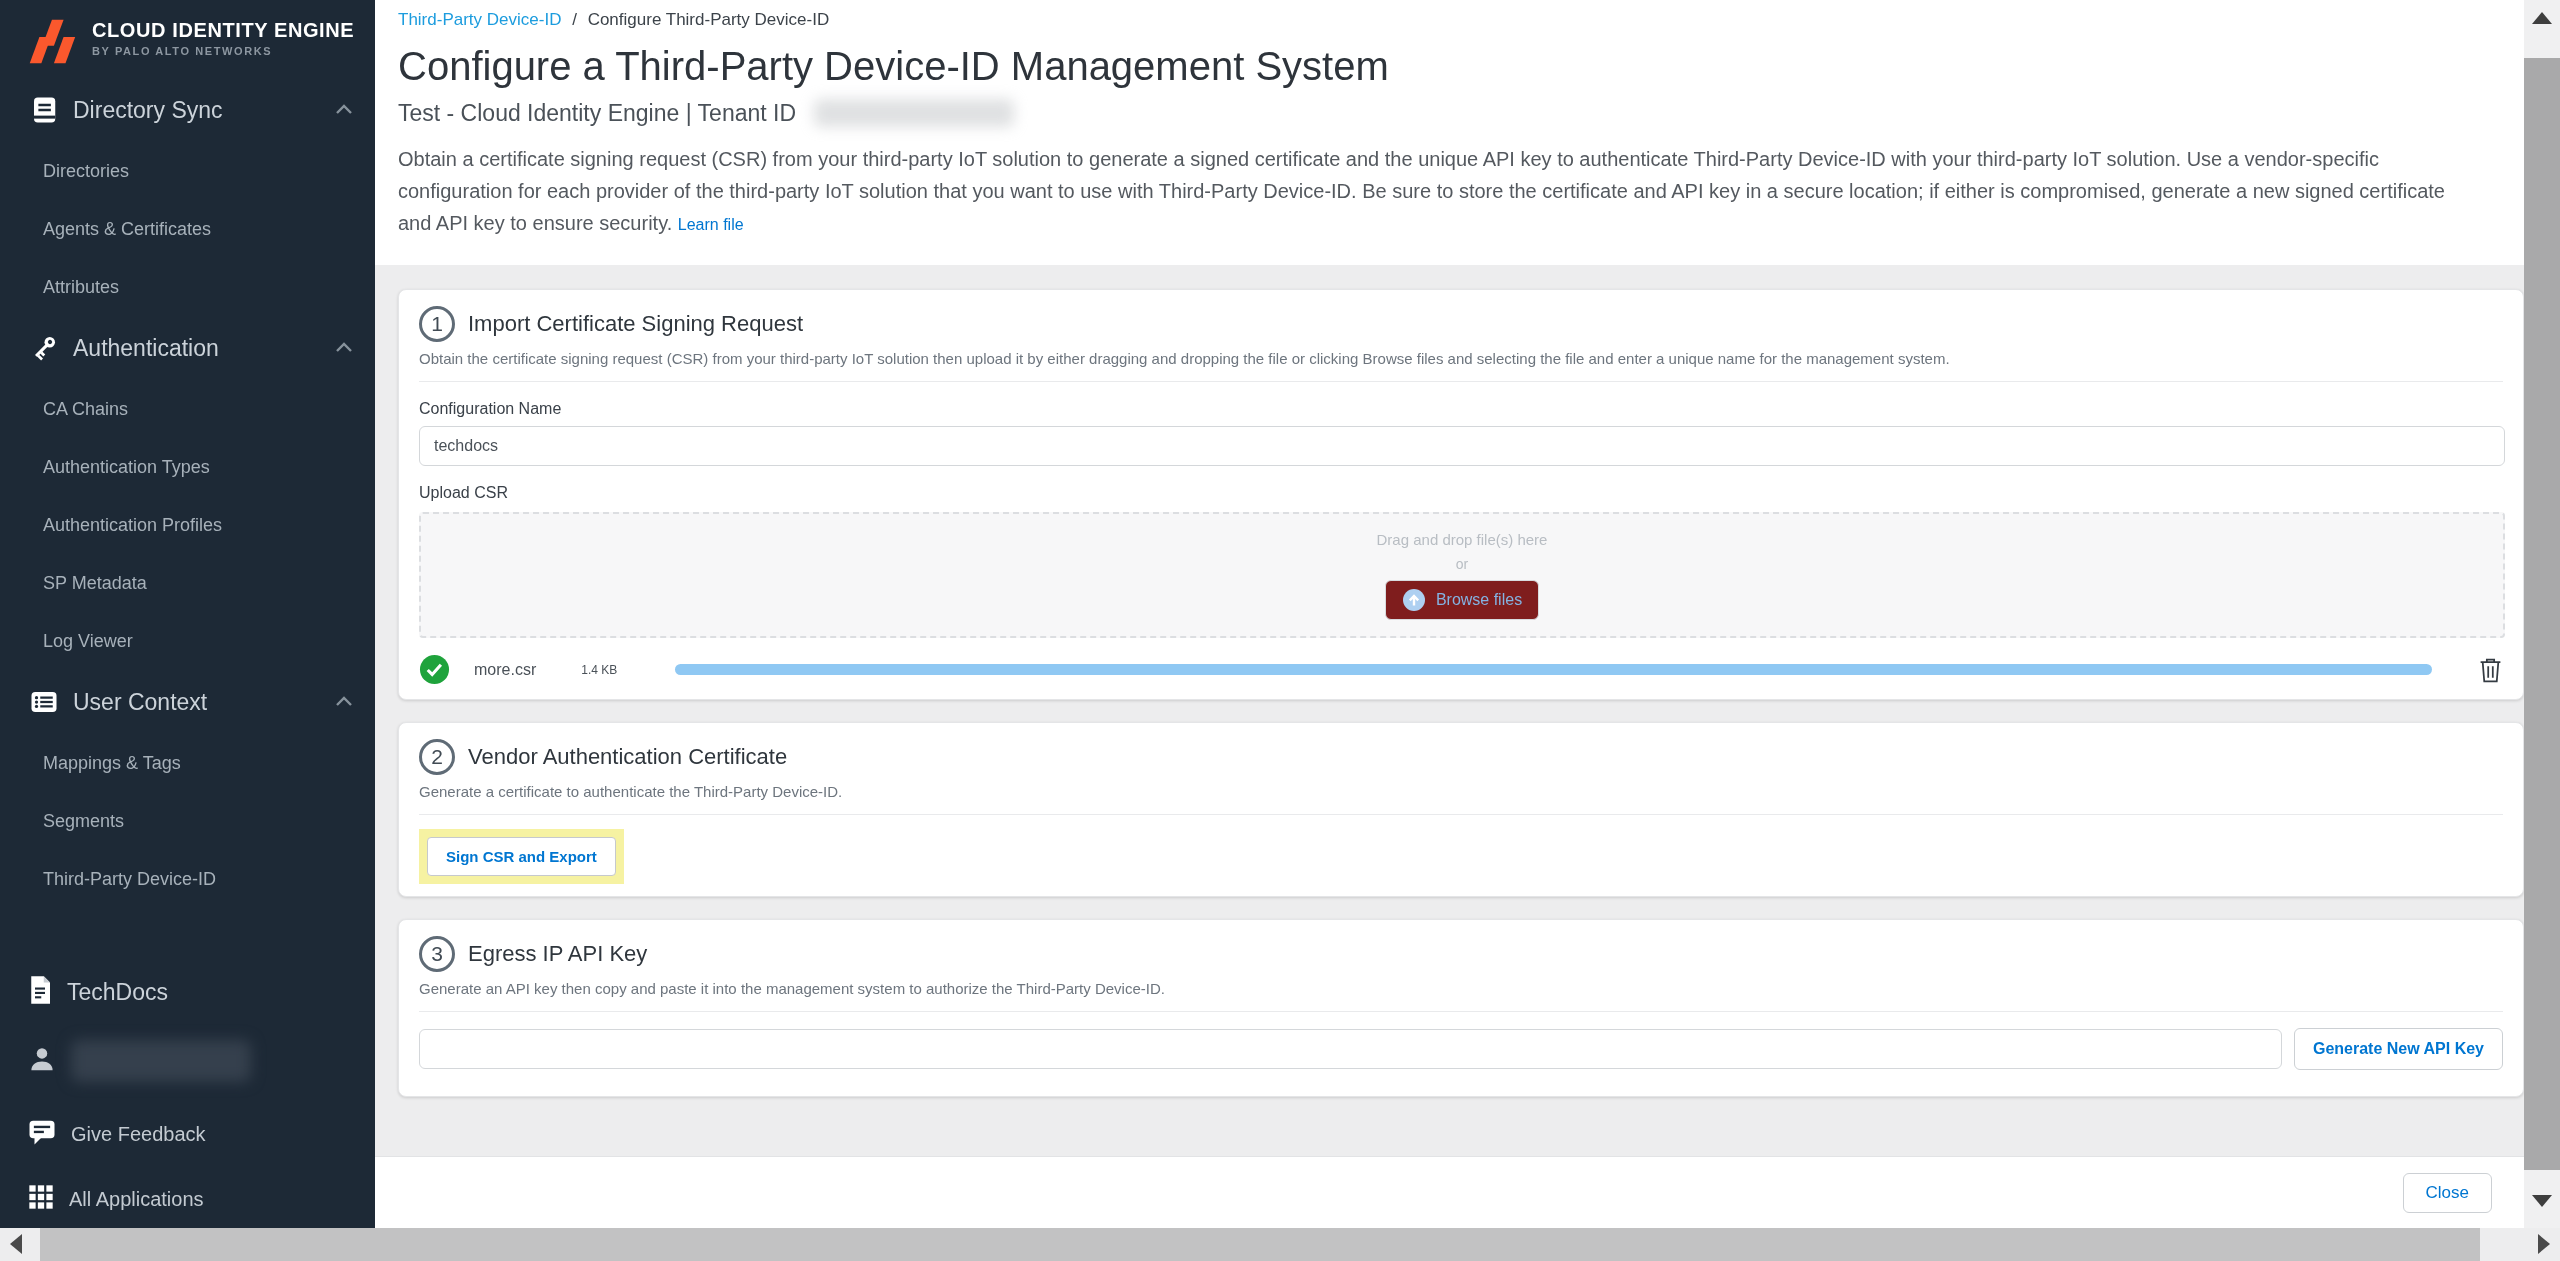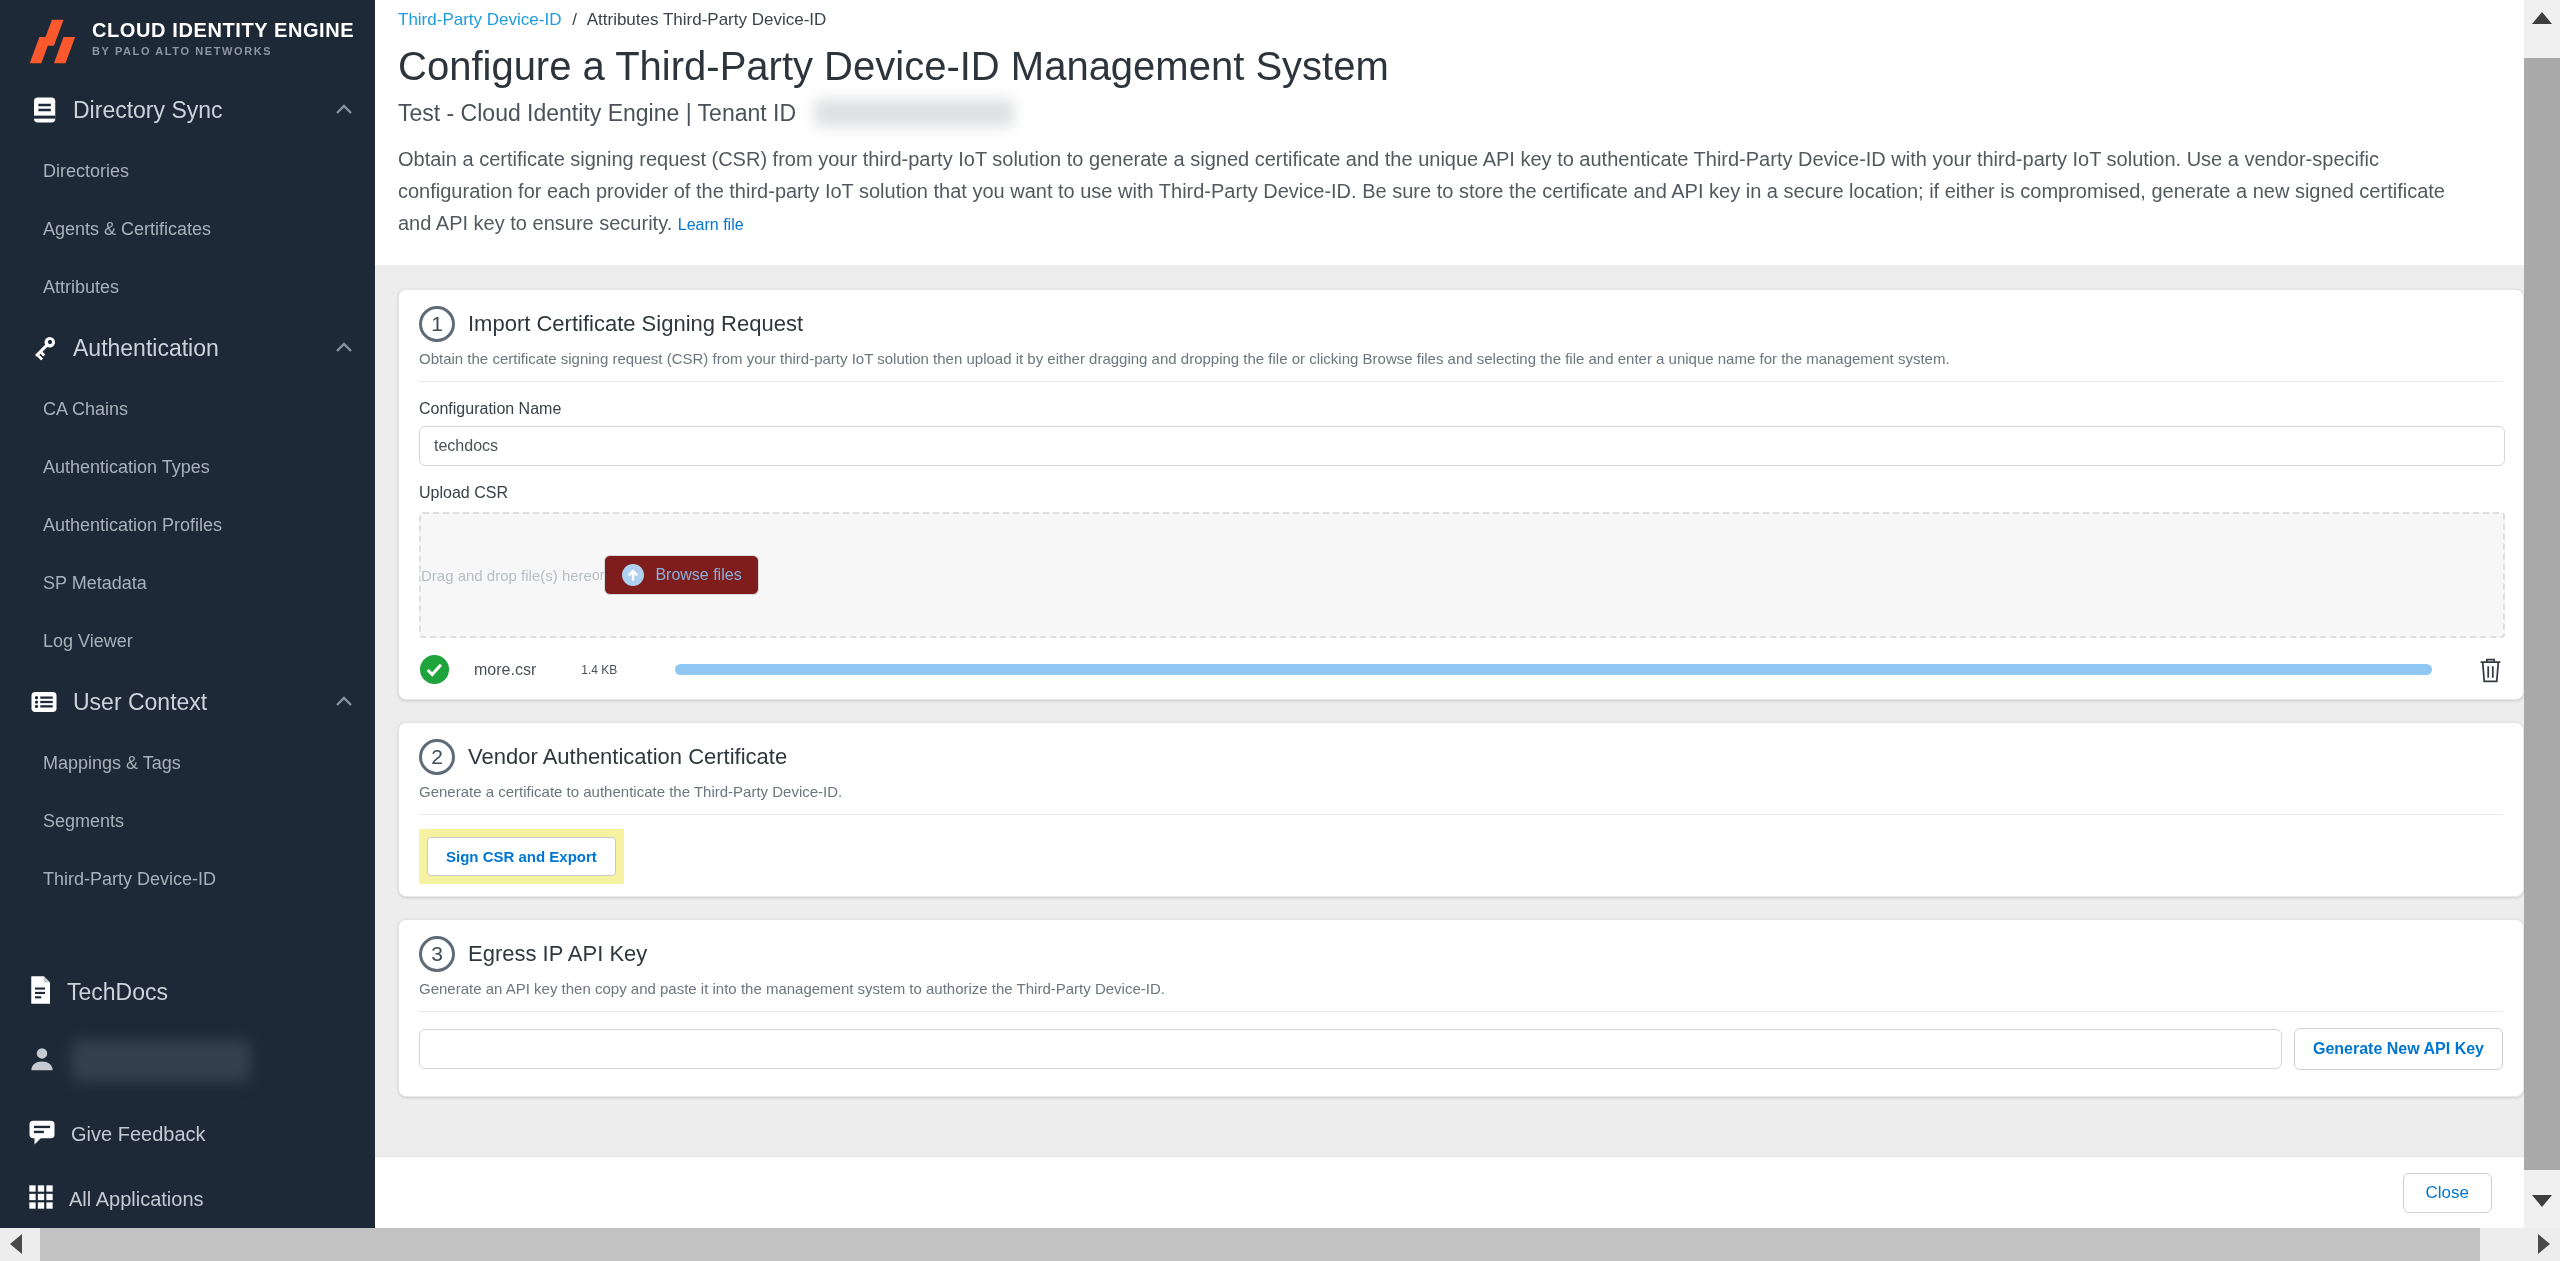--- a/index.html
+++ b/index.html
@@ -47,21 +47,21 @@
   .content { flex:1; padding:24px 0 0 23px; overflow:hidden; }
   .card { width:2126px; background:#ffffff; border:1px solid #e4e5e7; border-radius:8px; box-shadow:0 1px 3px rgba(0,0,0,.14); margin-bottom:22px; overflow:hidden; }
   .card-head { padding:16px 20px 0 20px; }
   .step-row { display:flex; align-items:center; }
   .step-circle { width:36px; height:36px; min-width:36px; border:3px solid #5f6b76; border-radius:50%; color:#414b54; font-size:21px; display:flex; align-items:center; justify-content:center; }
   .step-title { font-size:22px; color:#2f363d; margin-left:13px; white-space:nowrap; }
   .step-desc { font-size:15px; color:#6d757e; margin-top:8px; white-space:nowrap; overflow:hidden; }
   .card-divider { height:1px; background:#e9eaec; margin-top:14px; }
   .field-label { font-size:16px; color:#3a4149; margin:18px 20px 0 20px; }
   .text-input { display:block; width:2086px; height:40px; margin:8px 20px 0 20px; border:1px solid #d4d7da; border-radius:6px; padding:0 14px; font-size:16px; color:#4a5158; font-family:"Liberation Sans", sans-serif; background:#fff; outline:none; }
-  .dropzone { width:2086px; height:126px; margin:10px 20px 0 20px; background:#f7f7f8; border:2px dashed #dcdee1; border-radius:4px; display:flex; flex-direction:row; align-items:center; justify-content:flex-start; }
+  .dropzone { width:2086px; height:126px; margin:10px 20px 0 20px; background:#f7f7f8; border:2px dashed #dcdee1; border-radius:4px; display:flex; flex-direction:column; align-items:center; justify-content:center; }
   .dz-text { color:#b8bdc3; font-size:15px; }
   .dz-or { color:#b8bdc3; font-size:14px; margin:8px 0; }
   .browse-btn { display:flex; align-items:center; gap:10px; background:#7f1d1d; border:1px solid #d8dbde; border-radius:6px; padding:7px 16px; cursor:pointer; }
   .browse-btn span { color:#84b3e2; font-size:16px; }
   .file-row { display:flex; align-items:center; padding:16px 20px 14px 20px; }
   .file-name { font-size:16px; color:#4a5158; margin-left:24px; }
   .file-size { font-size:12px; color:#4a5158; margin-left:45px; }
   .progress { flex:1; height:11px; border-radius:6px; background:#8fc8f3; margin-left:58px; margin-right:46px; }
   .trash { cursor:pointer; display:flex; }
 
@@ -227,21 +227,21 @@
       </div>
     </aside>
 
     <div class="main">
       <div class="main-col">
 
         <div class="page-header">
           <div class="breadcrumb">
             <a>Third-Party Device-ID</a>
             <span class="sep">/</span>
-            <span class="current">Attributes Third-Party Device-ID</span>
+            <span class="current">Configure Third-Party Device-ID</span>
           </div>
           <h1 class="page-title">Configure a Third-Party Device-ID Management System</h1>
           <div class="page-subtitle">
             <span>Test - Cloud Identity Engine | Tenant ID</span>
             <span class="redact-light"></span>
           </div>
           <div class="intro">
             <div class="intro-line">Obtain a certificate signing request (CSR) from your third-party IoT solution to generate a signed certificate and the unique API key to authenticate Third-Party Device-ID with your third-party IoT solution. Use a vendor-specific</div>
             <div class="intro-line">configuration for each provider of the third-party IoT solution that you want to use with Third-Party Device-ID. Be sure to store the certificate and API key in a secure location; if either is compromised, generate a new signed certificate</div>
             <div class="intro-line">

